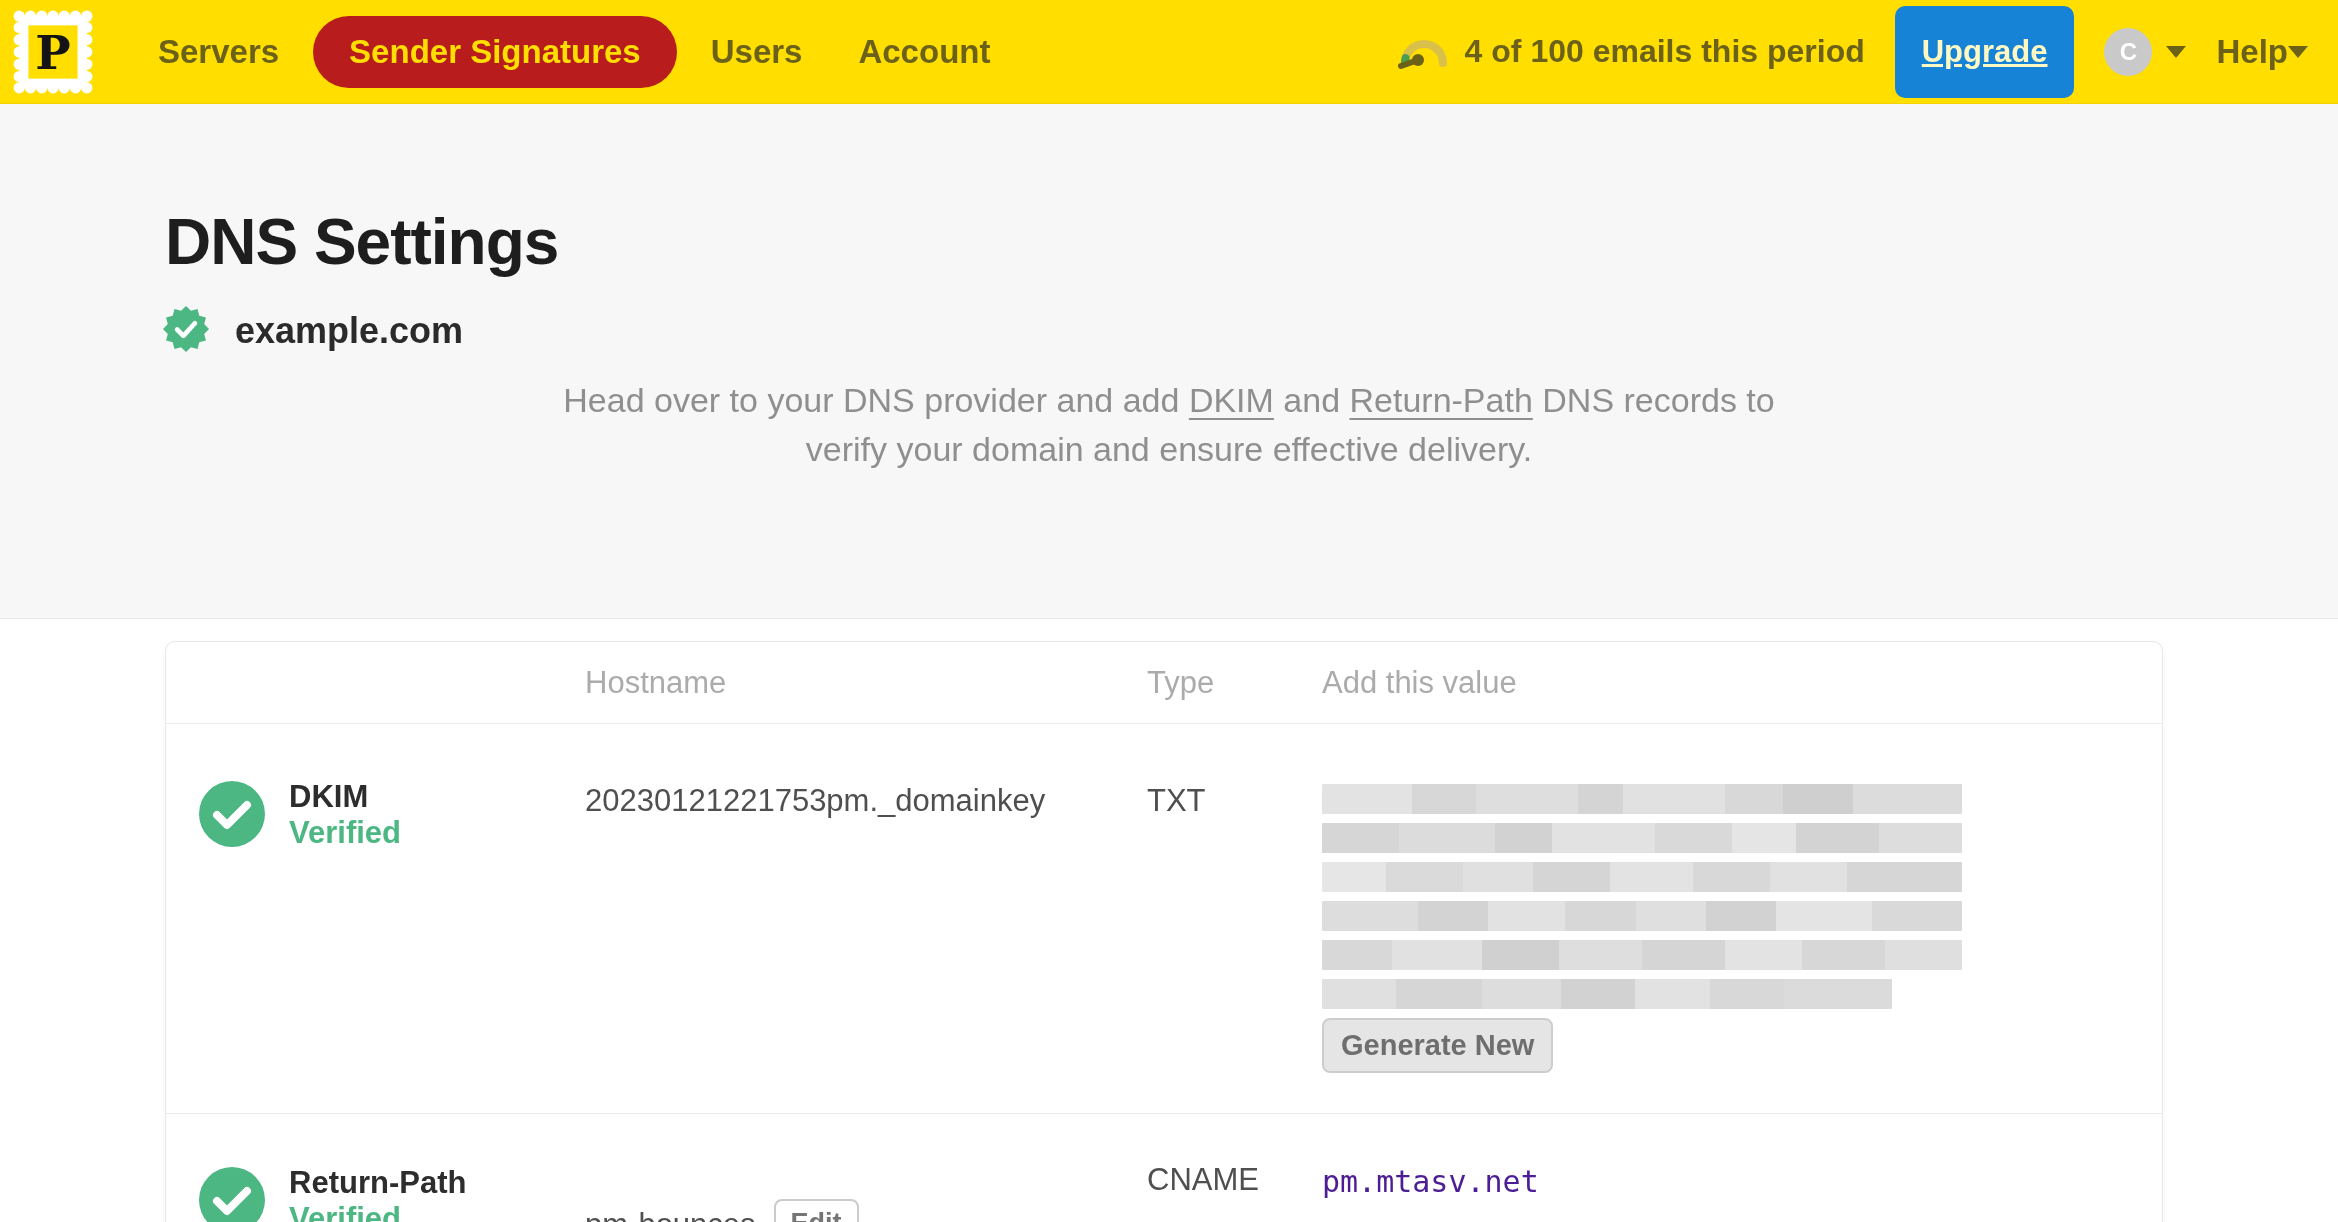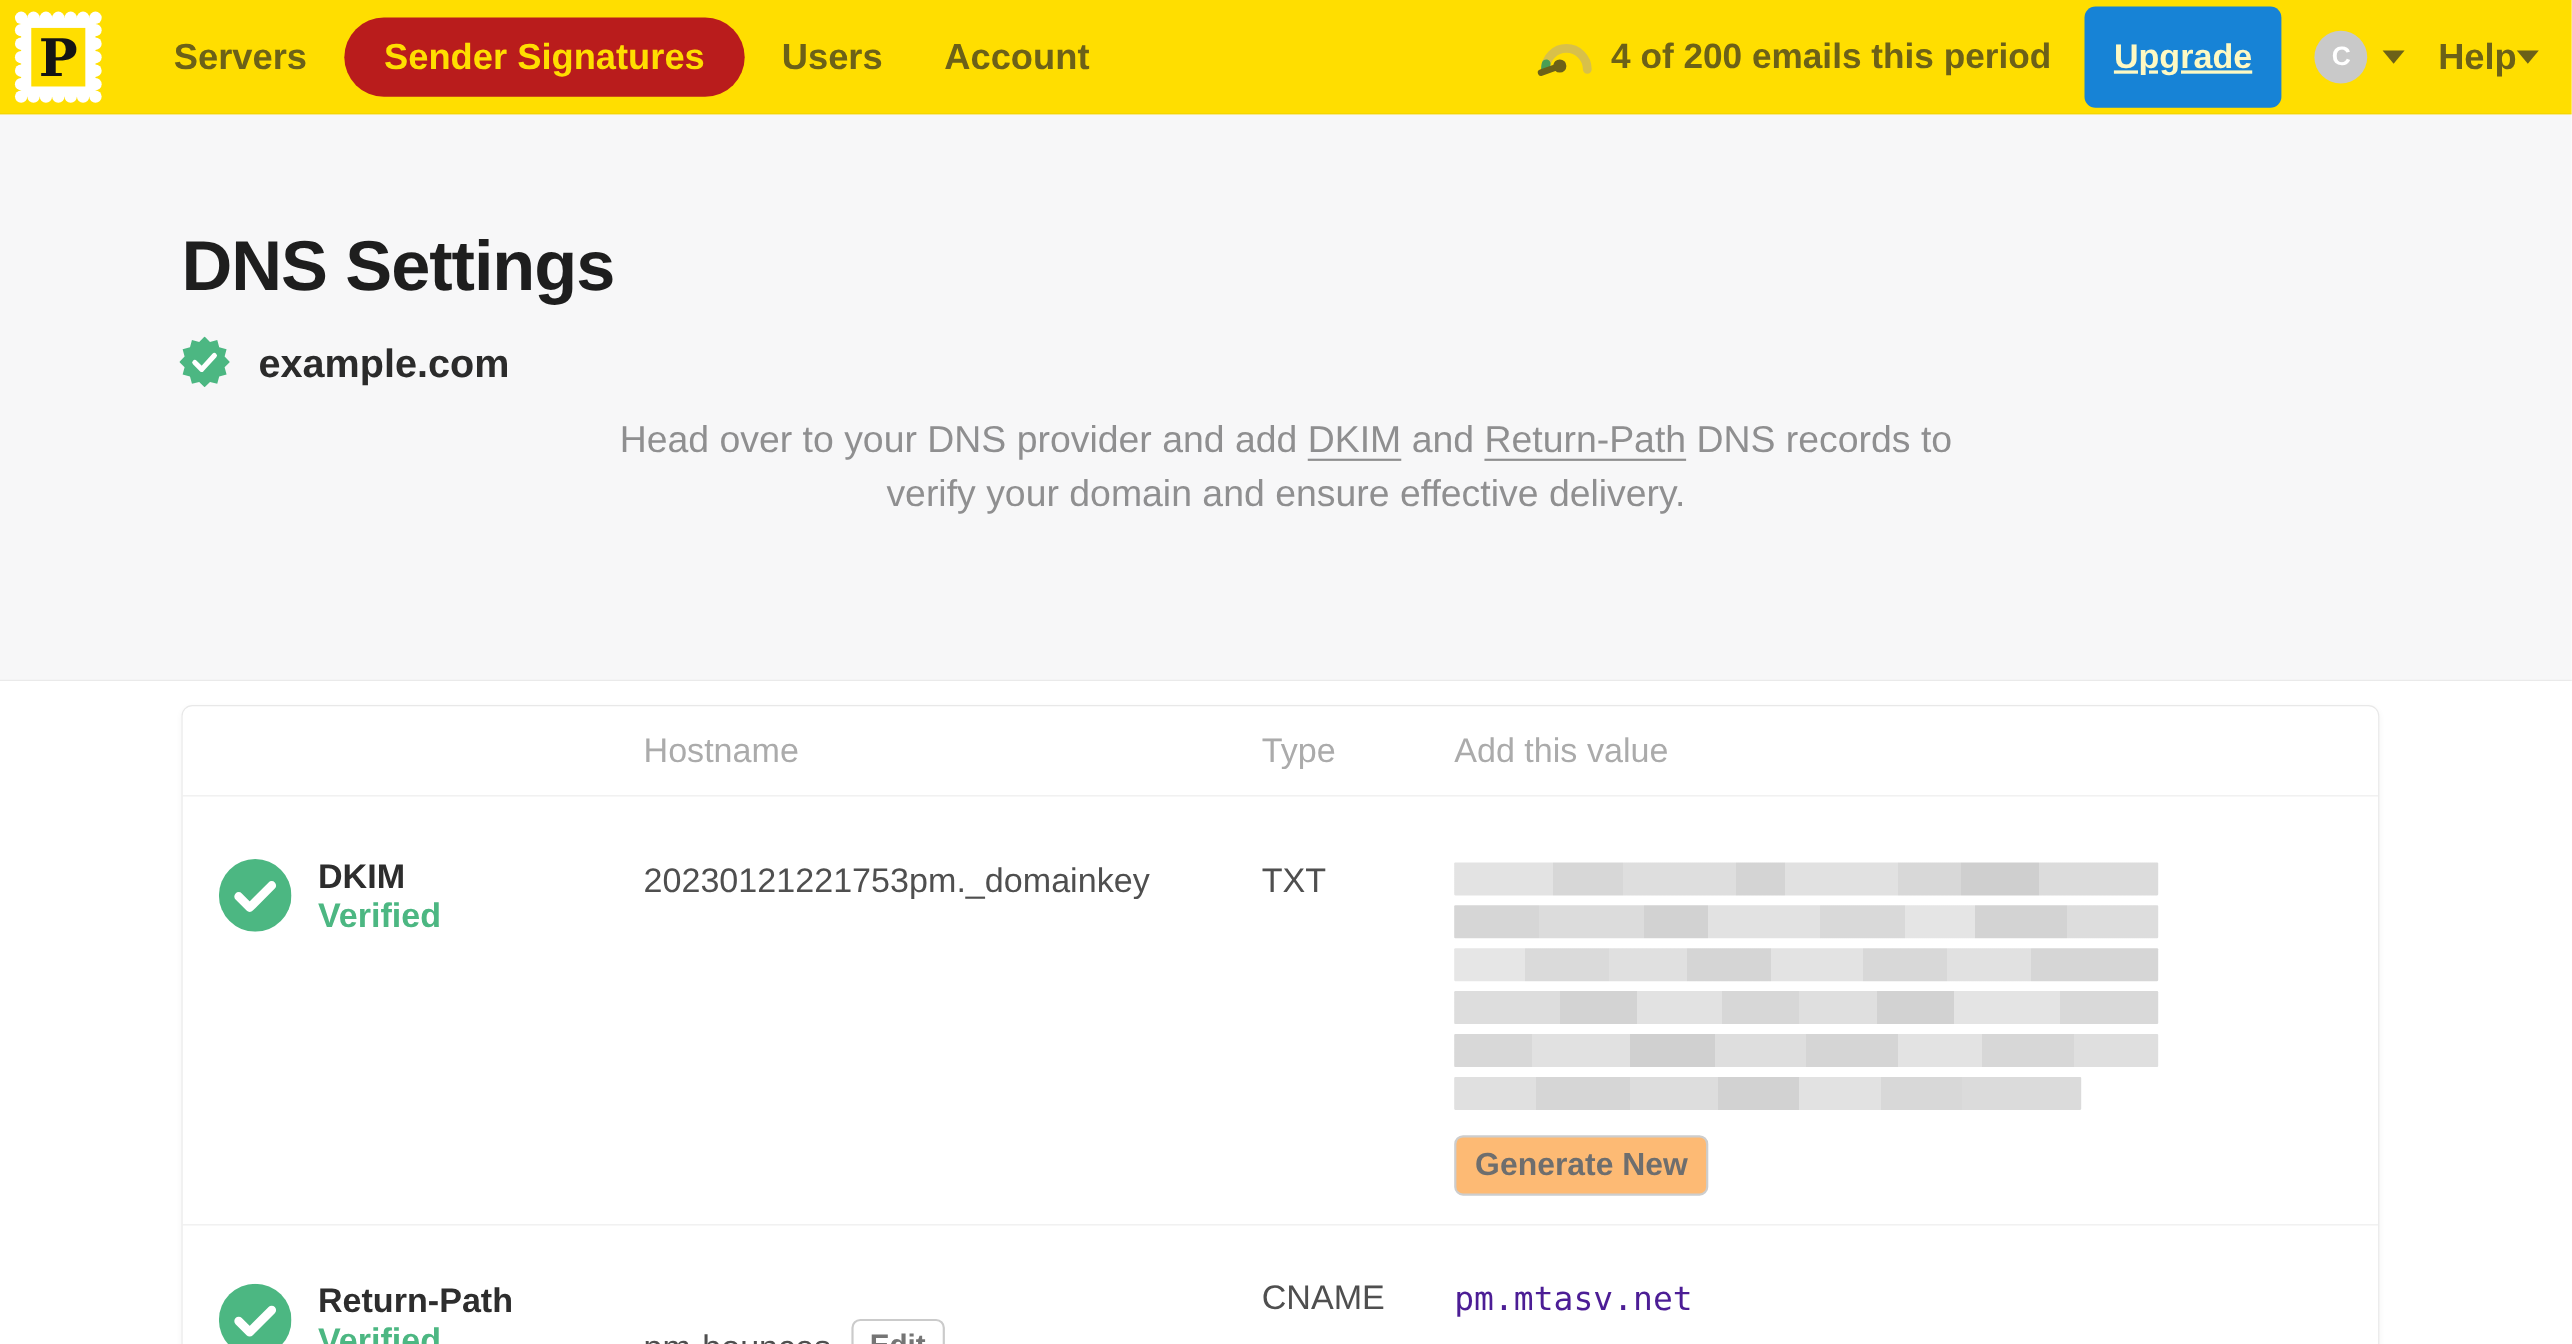--- a/index.html
+++ b/index.html
@@ -97,21 +97,21 @@
 
   
   .redact { height:30px; width:640px; margin-bottom:9px; border-radius:1px; }
   .redact.r1 { background:linear-gradient(90deg,#e3e3e3 0 14%,#d7d7d7 0 24%,#dedede 0 40%,#d4d4d4 0 47%,#e1e1e1 0 63%,#d8d8d8 0 72%,#cfcfcf 0 83%,#dcdcdc 0 100%); }
   .redact.r2 { background:linear-gradient(90deg,#d6d6d6 0 12%,#dcdcdc 0 27%,#d2d2d2 0 36%,#e2e2e2 0 52%,#d9d9d9 0 64%,#e5e5e5 0 74%,#d3d3d3 0 87%,#dddddd 0 100%); }
   .redact.r3 { background:linear-gradient(90deg,#e6e6e6 0 10%,#dadada 0 22%,#e0e0e0 0 33%,#d5d5d5 0 45%,#e3e3e3 0 58%,#d8d8d8 0 70%,#e1e1e1 0 82%,#d6d6d6 0 100%); }
   .redact.r4 { background:linear-gradient(90deg,#dddddd 0 15%,#d3d3d3 0 26%,#e2e2e2 0 38%,#d7d7d7 0 49%,#dfdfdf 0 60%,#d2d2d2 0 71%,#e4e4e4 0 86%,#d9d9d9 0 100%); }
   .redact.r5 { background:linear-gradient(90deg,#d8d8d8 0 11%,#e1e1e1 0 25%,#d0d0d0 0 37%,#dedede 0 50%,#d5d5d5 0 63%,#e3e3e3 0 75%,#d7d7d7 0 88%,#dfdfdf 0 100%); }
   .redact.r6 { width:570px; background:linear-gradient(90deg,#e0e0e0 0 13%,#d6d6d6 0 28%,#dddddd 0 42%,#d2d2d2 0 55%,#e2e2e2 0 68%,#d8d8d8 0 81%,#dbdbdb 0 100%); }
   .generate-btn {
-    margin-top:14px; background:#fdba74; border:2px solid #CDCDCD; border-radius:8px;
+    background:#e5e5e5; border:2px solid #CDCDCD; border-radius:8px;
     color:#6E6E6E; font-weight:bold; font-size:29px; padding:9px 17px;
     font-family:inherit; cursor:pointer;
   }
 </style>
 </head>
 <body>
 
 <header class="nav">
   <svg class="logo" viewBox="0 0 80 84">
     <rect x="7" y="7" width="66" height="70" fill="#ffffff"></rect>
@@ -153,21 +153,21 @@
   </nav>
 
   <div class="nav-right">
     <div class="usage">
       <svg class="gauge" viewBox="0 0 52 38">
         <path d="M8 30 A19 19 0 1 1 46 30" fill="none" stroke="#D8C04A" stroke-width="8" stroke-linecap="round"></path>
         <path d="M8 30 A19 19 0 0 1 8.6 25" fill="none" stroke="#4A9E54" stroke-width="8" stroke-linecap="round"></path>
         <line x1="21" y1="27" x2="4" y2="33" stroke="#6C6118" stroke-width="6" stroke-linecap="round"></line>
         <circle cx="21" cy="27" r="6" fill="#6C6118"></circle>
       </svg>
-      <span>4 of 200 emails this period</span>
+      <span>4 of 100 emails this period</span>
     </div>
     <button class="upgrade-btn">Upgrade</button>
     <div class="account-menu">
       <div class="avatar">C</div>
       <span class="caret"></span>
     </div>
     <div class="help-menu">
       <span>Help</span>
       <span class="caret"></span>
     </div>

